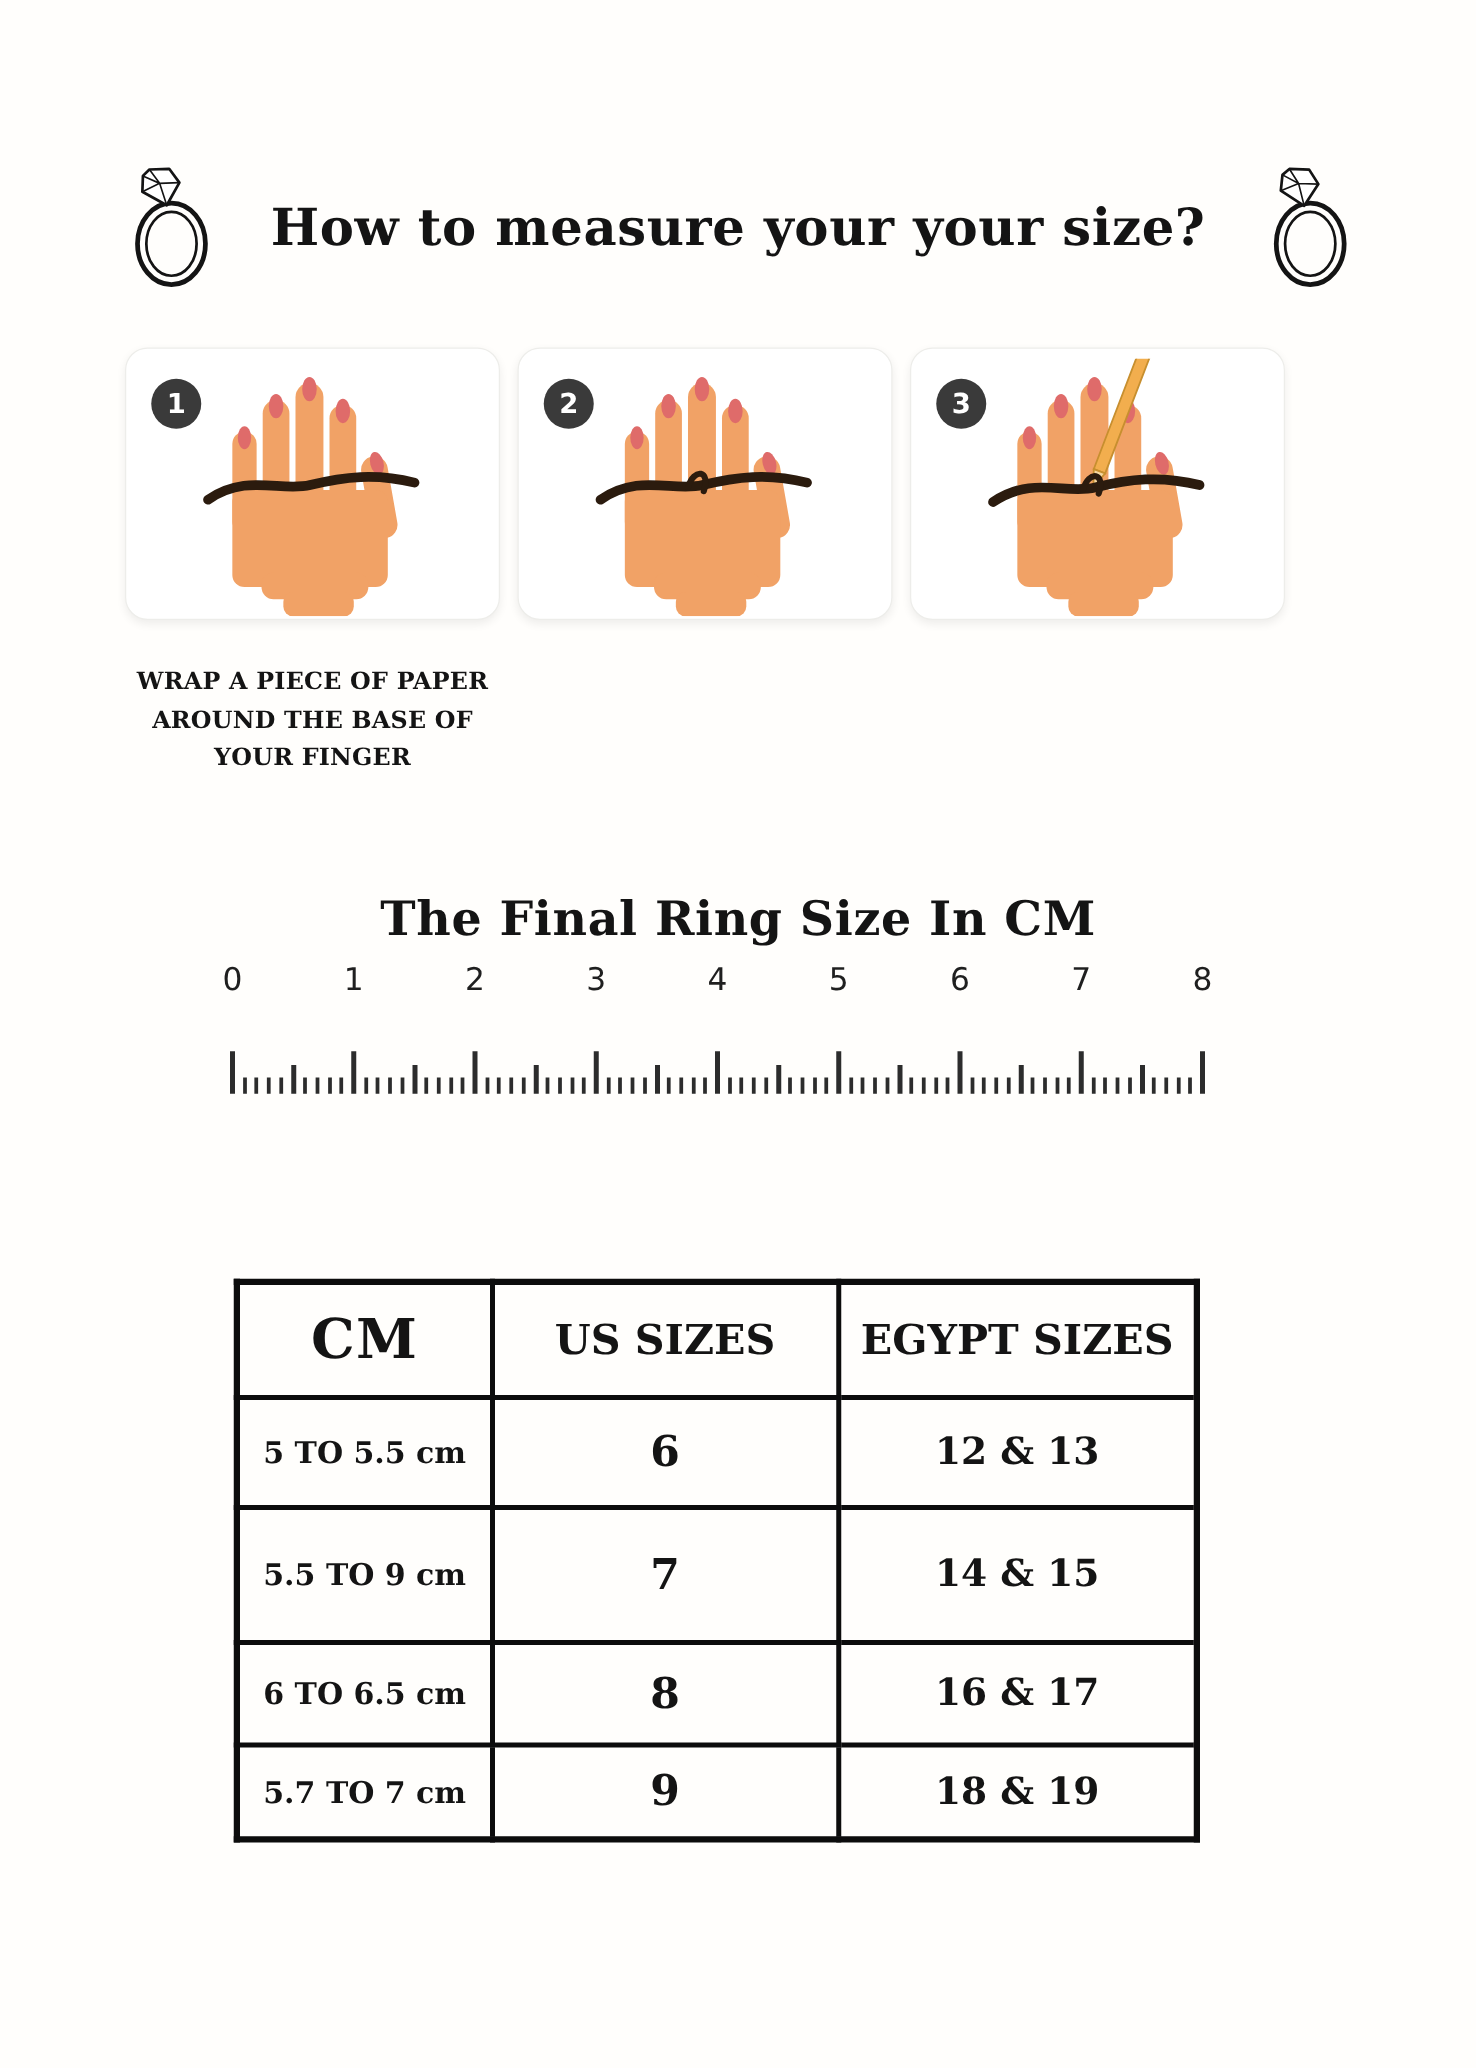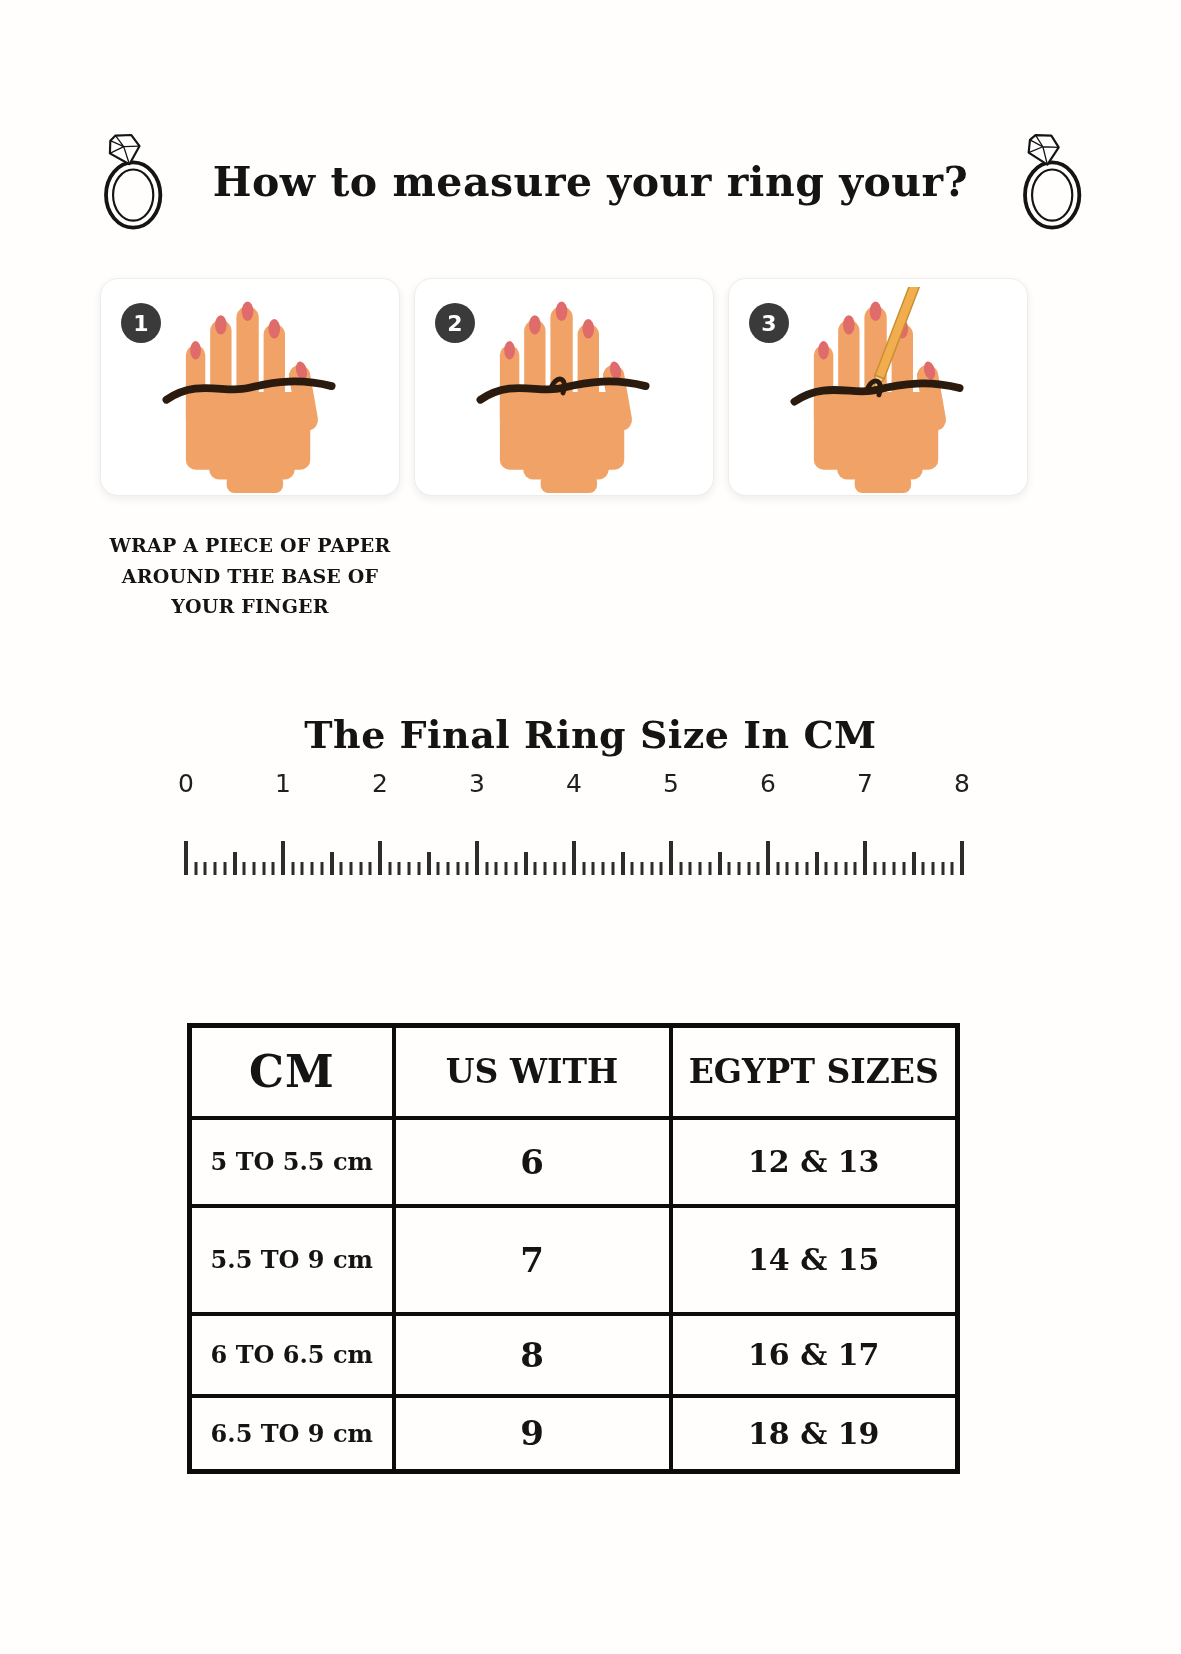--- a/index.html
+++ b/index.html
@@ -82,21 +82,21 @@
 
 <div class="title-row">
   <svg class="ring-svg" viewBox="0 0 72 92">
     <ellipse cx="38" cy="58" rx="25" ry="30" fill="none" stroke="var(--ink)" stroke-width="3.5"></ellipse>
     <ellipse cx="38" cy="58" rx="18.5" ry="23.5" fill="none" stroke="var(--ink)" stroke-width="2"></ellipse>
     <g transform="rotate(-18 28 16)">
       <polygon points="26,2 40,6 44,18 30,31 16,16 20,5" fill="#fff" stroke="var(--ink)" stroke-width="2" stroke-linejoin="round"></polygon>
       <path d="M20 5 L30 14 L44 18 M30 14 L30 31 M30 14 L16 16 M26 2 L30 14" stroke="var(--ink)" stroke-width="1.2" fill="none"></path>
     </g>
   </svg>
-  <h1 class="page-title">How to measure your ring your?</h1>
+  <h1 class="page-title">How to measure your your size?</h1>
   <svg class="ring-svg" viewBox="0 0 72 92">
     <ellipse cx="38" cy="58" rx="25" ry="30" fill="none" stroke="var(--ink)" stroke-width="3.5"></ellipse>
     <ellipse cx="38" cy="58" rx="18.5" ry="23.5" fill="none" stroke="var(--ink)" stroke-width="2"></ellipse>
     <g transform="rotate(-14 28 16)">
       <polygon points="26,2 40,6 44,18 30,31 16,16 20,5" fill="#fff" stroke="var(--ink)" stroke-width="2" stroke-linejoin="round"></polygon>
       <path d="M20 5 L30 14 L44 18 M30 14 L30 31 M30 14 L16 16 M26 2 L30 14" stroke="var(--ink)" stroke-width="1.2" fill="none"></path>
     </g>
   </svg>
 </div>
 
@@ -291,39 +291,39 @@
 
 <table class="size-table">
   <colgroup>
       <col style="width:204px">
       <col style="width:277px">
       <col style="width:287px">
     </colgroup>
   <thead>
     <tr>
       <th class="col-cm">CM</th>
-      <th class="col-us">US WITH</th>
+      <th class="col-us">US SIZES</th>
       <th class="col-egypt">EGYPT SIZES</th>
     </tr>
   </thead>
   <tbody>
       <tr>
         <td class="col-cm">5 TO 5.5 cm</td>
         <td class="col-us">6</td>
         <td class="col-egypt">12 &amp; 13</td>
       </tr>
       <tr>
         <td class="col-cm">5.5 TO 9 cm</td>
         <td class="col-us">7</td>
         <td class="col-egypt">14 &amp; 15</td>
       </tr>
       <tr>
         <td class="col-cm">6 TO 6.5 cm</td>
         <td class="col-us">8</td>
         <td class="col-egypt">16 &amp; 17</td>
       </tr>
       <tr>
-        <td class="col-cm">6.5 TO 9 cm</td>
+        <td class="col-cm">5.7 TO 7 cm</td>
         <td class="col-us">9</td>
         <td class="col-egypt">18 &amp; 19</td>
       </tr>
     </tbody>
 </table>
 
 </body></html>

